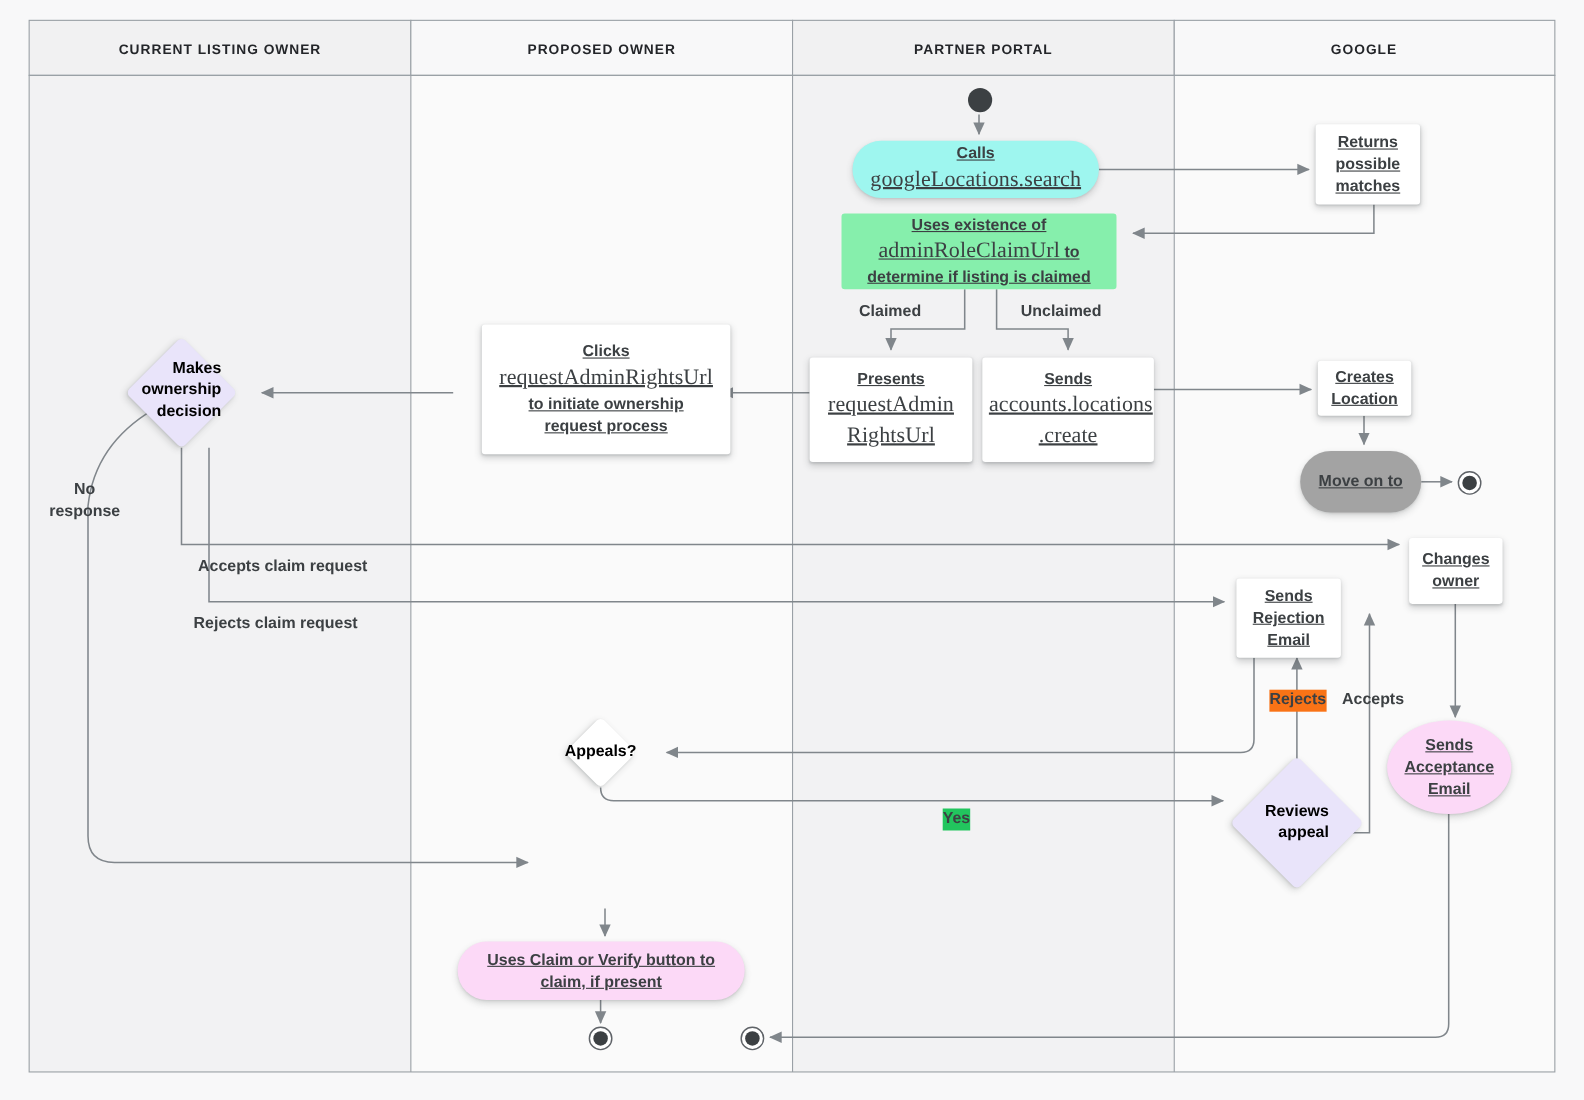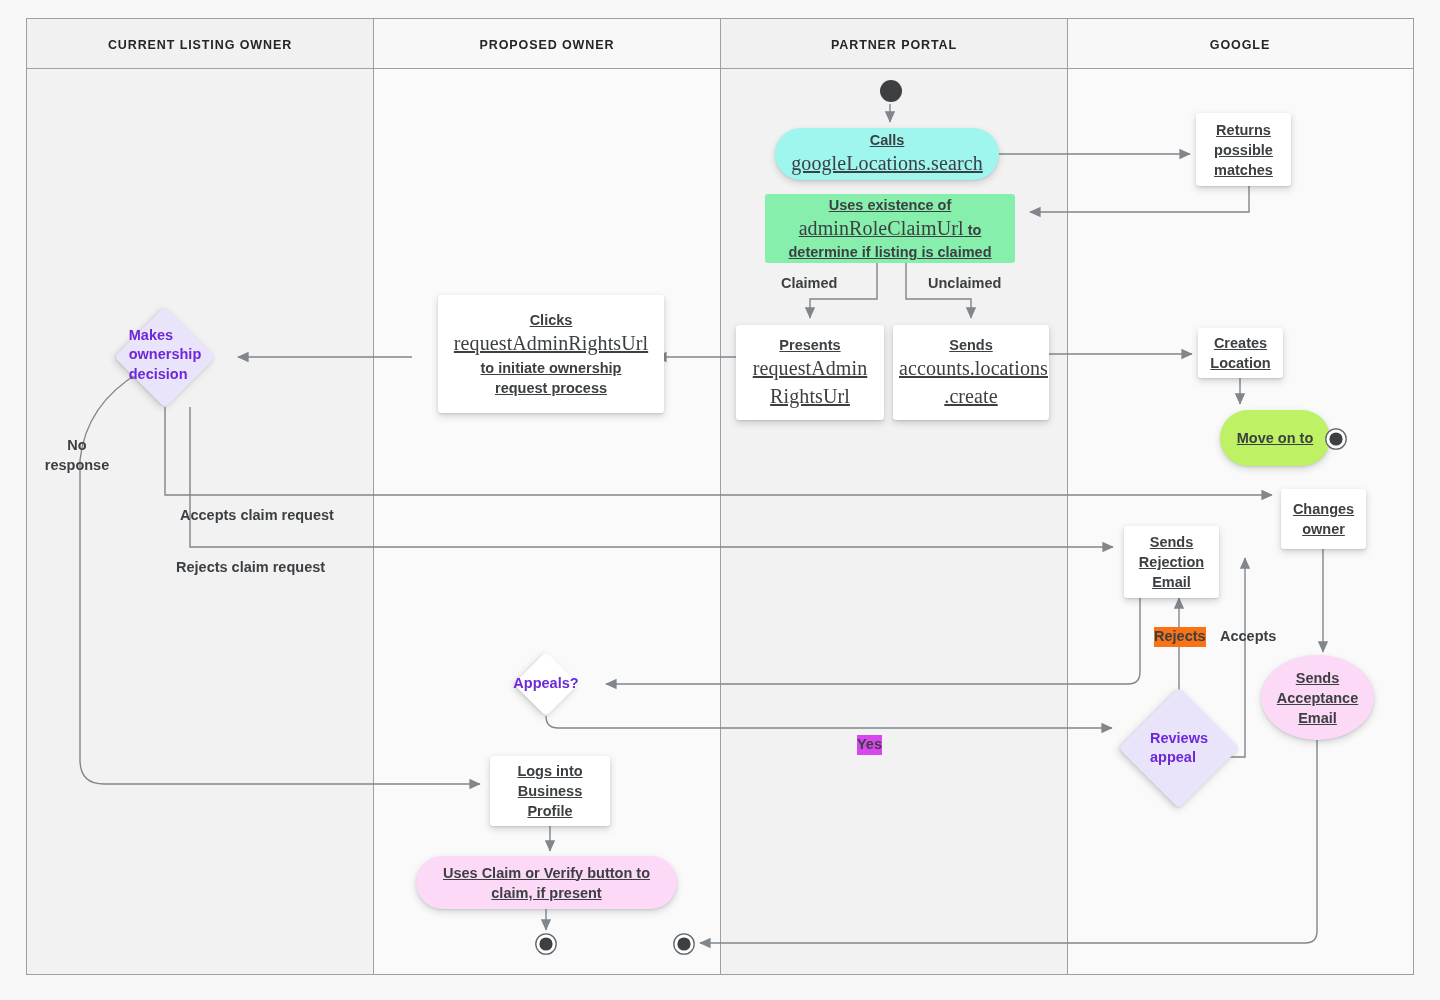--- a/index.html
+++ b/index.html
@@ -66,21 +66,21 @@
   .diamond-wrap { position: absolute; z-index: 3; }
   .diamond-shape {
     position: absolute; left:0; top:0; width:100%; height:100%;
     transform: rotate(45deg);
     border-radius: 5px;
     box-shadow: 0 3px 7px rgba(60,64,67,.20), 0 1px 2px rgba(60,64,67,.12);
   }
   .diamond-label {
     position: absolute; left:0; top:0; width:100%; height:100%;
     display:flex; align-items:center; justify-content:center;
-    text-align:left; font-size: 14.5px; font-weight:700; color:#6d28d9;
+    text-align:right; font-size: 14.5px; font-weight:700; color:#000000;
     line-height: 1.32; z-index: 2;
   }
   
   .edge-label {
     position: absolute;
     z-index: 4;
     font-size: 14.5px;
     font-weight: 700;
     color: #3c4043;
     background: transparent;
@@ -225,21 +225,21 @@
       <div class="mono">accounts.locations</div>
       <div class="mono">.create</div>
     </div>
   </div>
 
   <div class="node rect" style="left:1198px; top:328px; width:85px; height:50px;">
     <div class="inner" style="white-space:pre-line;">Creates
 Location</div>
   </div>
 
-  <div class="node pill" style="left:1220px; top:410px; width:110px; height:56px; background:#bef264;">
+  <div class="node pill" style="left:1182px; top:410px; width:110px; height:56px; background:#a3a3a3;">
     <div class="inner">Move on to</div>
   </div>
 
   <div class="node rect" style="left:414px; top:295px; width:226px; height:118px;margin-left:24px;">
     <div class="inner">
       <div>Clicks</div>
       <div class="mono">requestAdminRightsUrl</div>
       <div>to initiate ownership</div>
       <div>request process</div>
     </div>
@@ -273,34 +273,29 @@
     <div class="diamond-shape" style="background:#ffffff;"></div>
     <div class="diamond-label" style="width:130px; left:-42px;">Appeals?</div>
   </div>
 
   <div class="diamond-wrap" style="left:1136px; top:705px; width:86px; height:86px;">
     <div class="diamond-shape" style="background:#e9e4fa;"></div>
     <div class="diamond-label" style="width:110px; left:-12px; white-space:pre-line;">Reviews
 appeal</div>
   </div>
 
-  <div class="node rect" style="left:490px; top:756px; width:120px; height:70px;">
-    <div class="inner" style="white-space:pre-line;">Logs into
-Business
-Profile</div>
-  </div>
 
   <div class="node pill" style="left:416px; top:856px; width:261px; height:53px; background:#fcd9f7;">
     <div class="inner" style="white-space:pre-line;">Uses Claim or Verify button to
 claim, if present</div>
   </div>
 
   <div class="edge-label" style="left:781px; top:274px;">Claimed</div>
   <div class="edge-label" style="left:928px; top:274px;">Unclaimed</div>
   <div class="edge-label" style="left:42px; top:436px; width:70px;">No
 response</div>
   <div class="edge-label" style="left:180px; top:506px;">Accepts claim request</div>
   <div class="edge-label" style="left:176px; top:558px;">Rejects claim request</div>
   <div class="edge-label" style="left:1154px; top:627px; background:#f97316;">Rejects</div>
   <div class="edge-label" style="left:1220px; top:627px;">Accepts</div>
-  <div class="edge-label" style="left:857px; top:735px; background:#d946ef;">Yes</div>
+  <div class="edge-label" style="left:857px; top:735px; background:#22c55e;">Yes</div>
 
 </div>
 
 </body></html>

